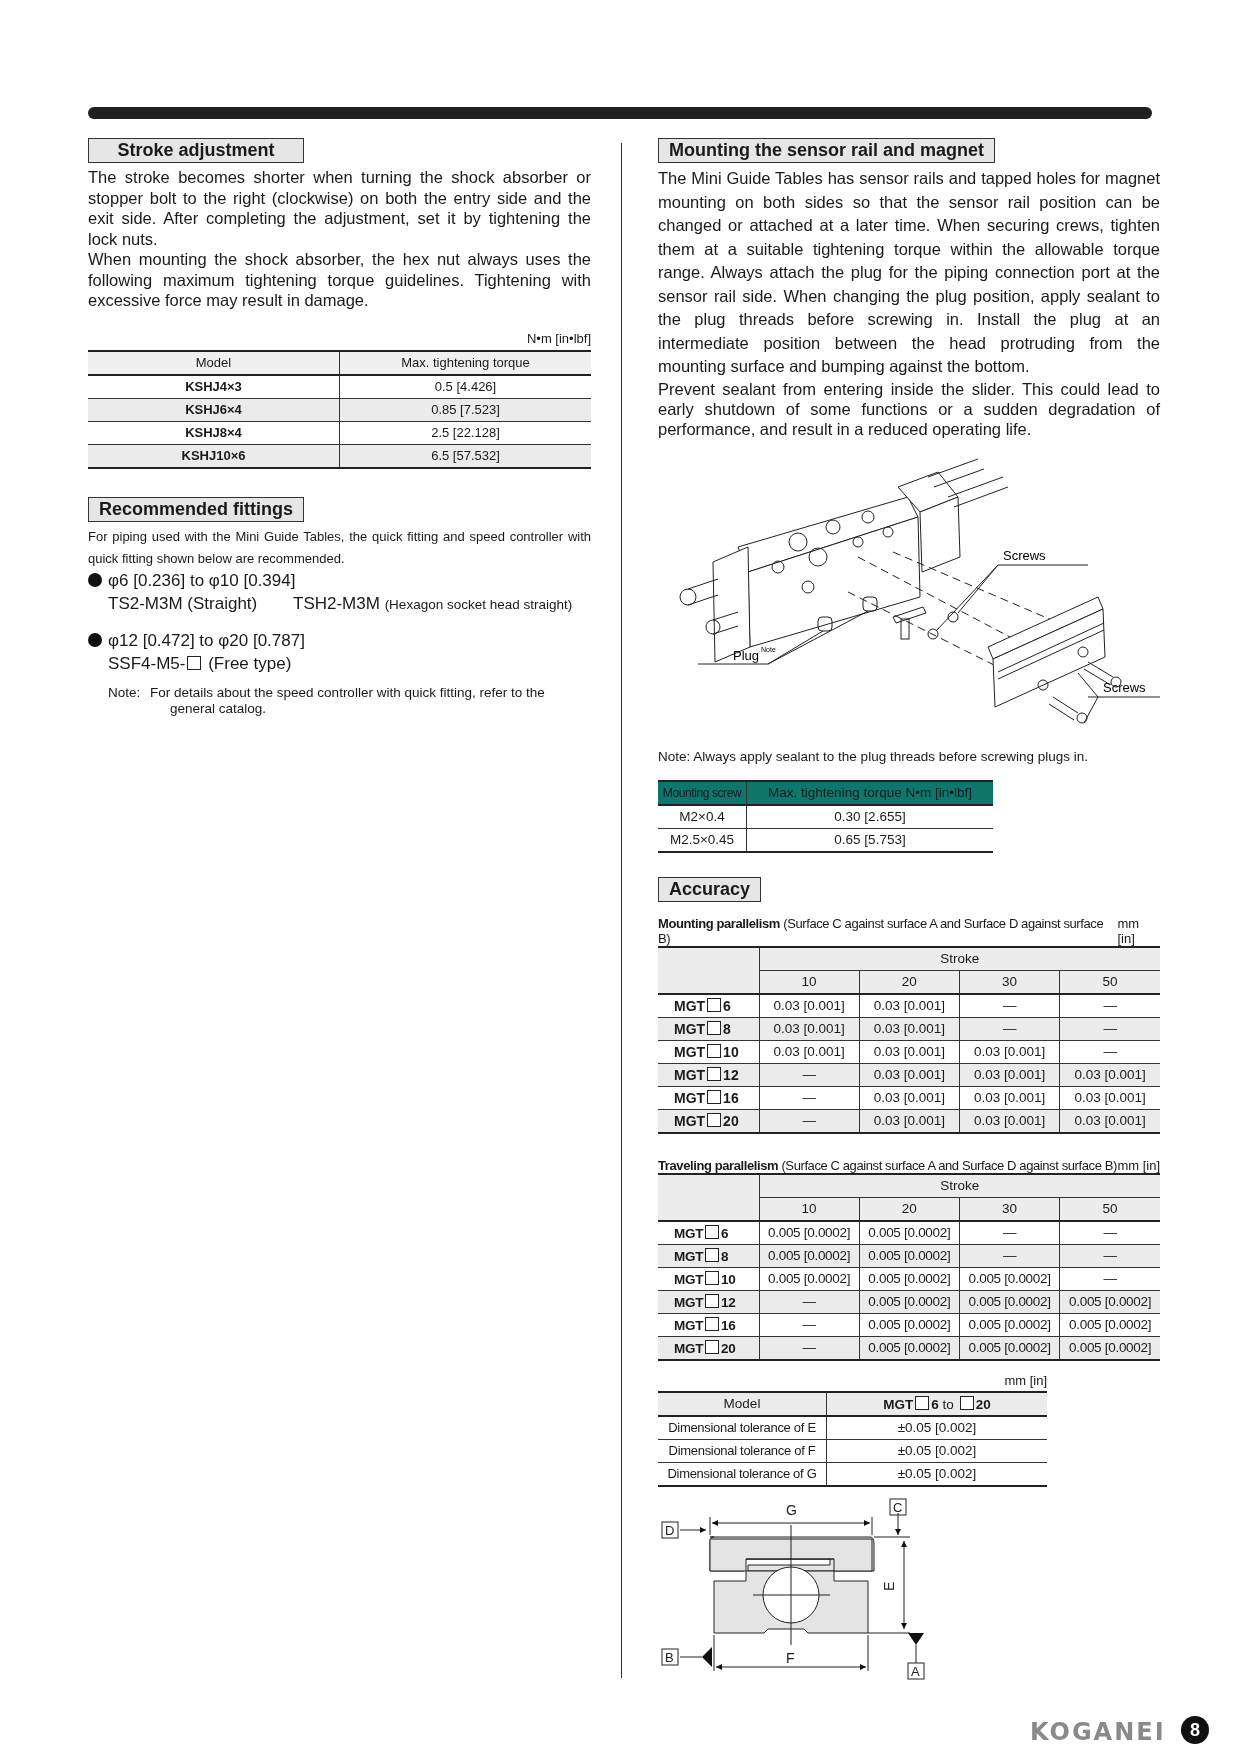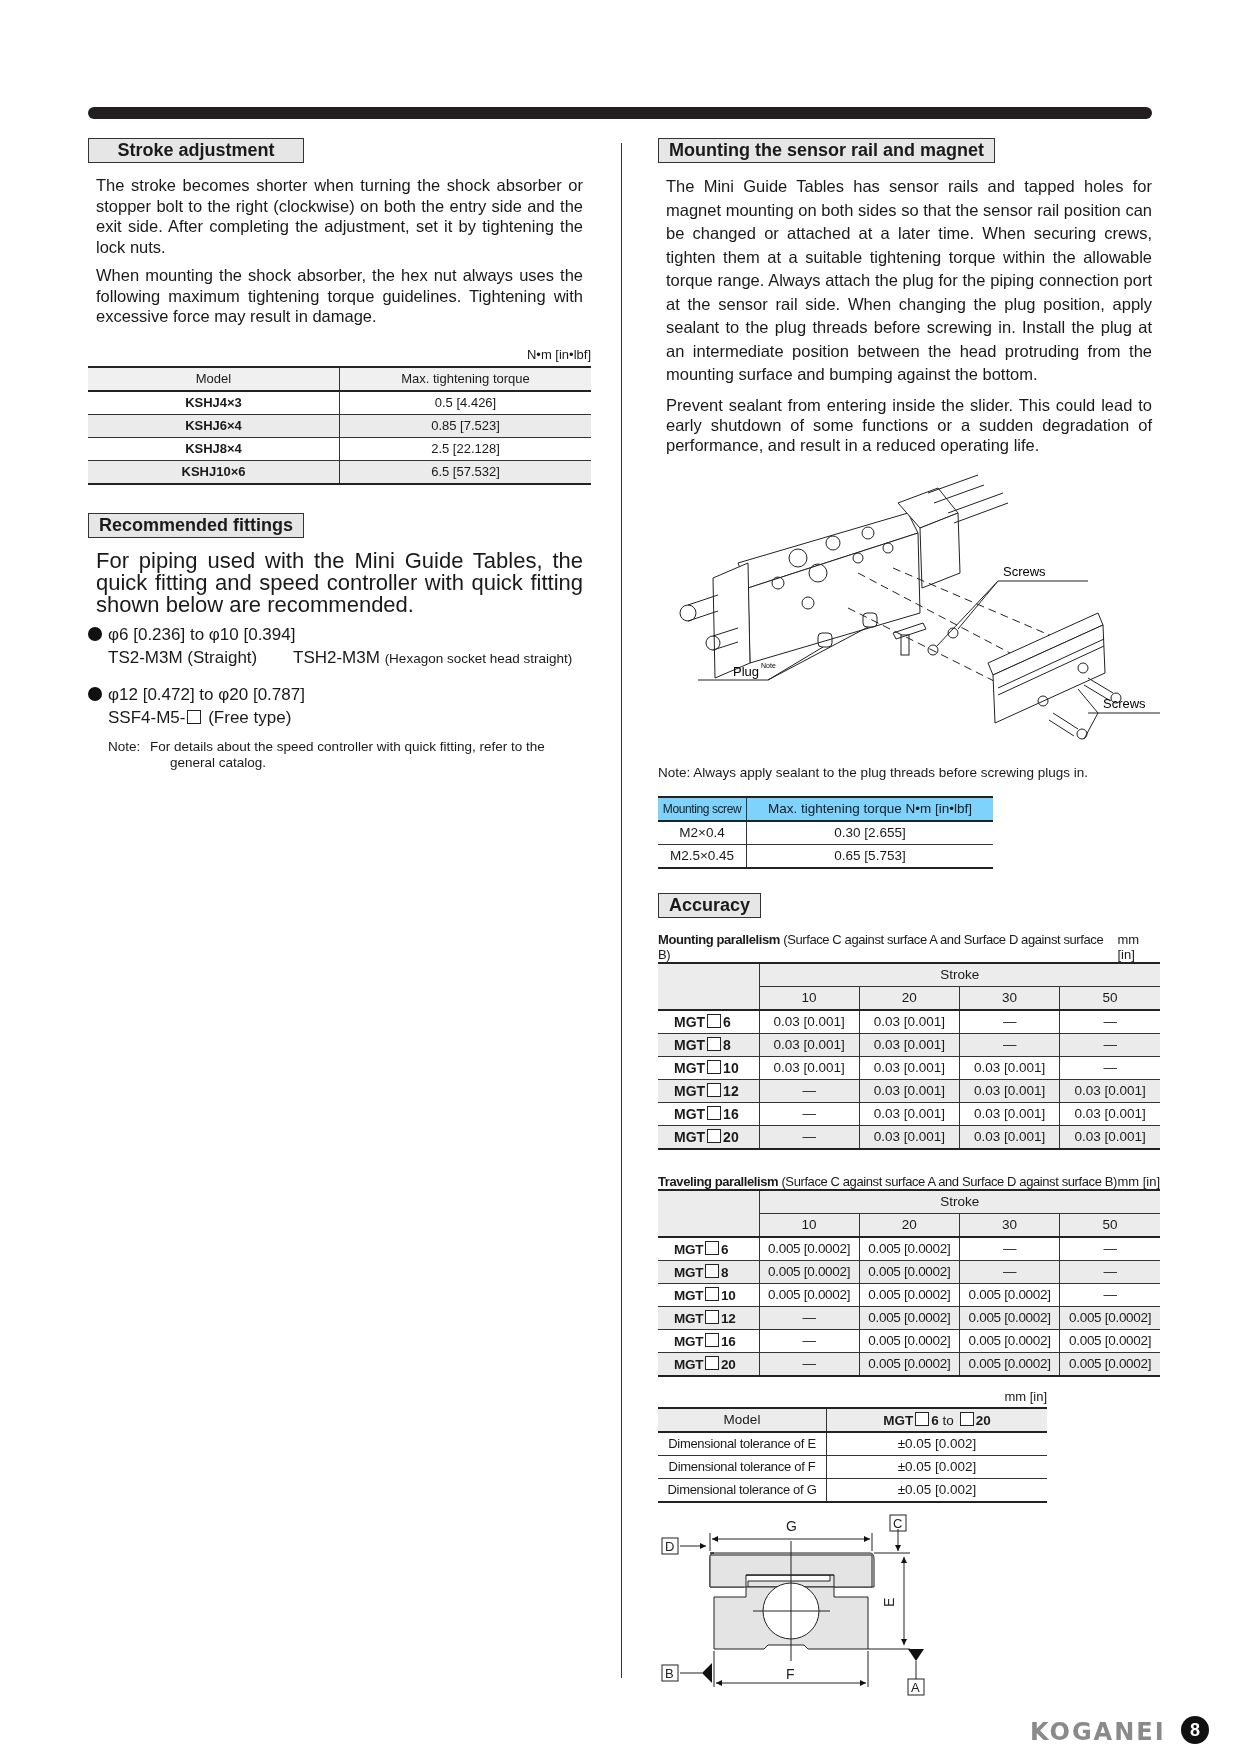--- a/index.html
+++ b/index.html
@@ -6,21 +6,21 @@
   body { width:1240px; height:1754px; position:relative; overflow:hidden;
          font-family:"Liberation Sans", sans-serif; color:#1a1a1a; }
   .topbar { position:absolute; left:88px; top:107px; width:1064px; height:12px;
             background:#231f20; border-radius:6px; }
   .col { position:absolute; top:138px; }
   .left { left:88px; width:503px; }
   .right { left:658px; width:502px; }
   .divider { position:absolute; left:621px; top:143px; width:1px; height:1535px; background:#333; }
   .sec-title { display:inline-block; border:1px solid #333; background:#e6e6e6;
                font-weight:bold; font-size:18px; padding:1px 10px 1px 10px; margin-bottom:4px; }
-  .body-text { font-size:16.5px; line-height:20.5px; text-align:justify; margin:8px; }
+  .body-text { font-size:16.5px; line-height:20.5px; text-align:justify; margin:0; }
   .units { text-align:right; font-size:13px; margin:20px 0 4px 0; }
   table { border-collapse:collapse; width:100%; font-size:13px; }
   table.t1 { border-top:2.5px solid #222; border-bottom:2.5px solid #222; }
   table.t1 th, table.t1 td { height:22px; padding:0; text-align:center; border-bottom:1px solid #333; }
   table.t1 th { font-weight:normal; background:#f0f0f0; border-bottom:2px solid #222; }
   table.t1 td:first-child, table.t1 th:first-child { border-right:1px solid #333; font-weight:bold; }
   table.t1 th:first-child { font-weight:normal; }
   tr.shade td { background:#ebebeb; }
   .gap { height:28px; }
   .bullet { font-size:17px; line-height:22px; }
@@ -29,21 +29,21 @@
   .fit-row span.a { width:185px; }
   .small { font-size:13.5px; }
   .sq { display:inline-block; width:12px; height:12px; border:1px solid #222; vertical-align:-1px; margin:0 2px; background:#fff; }
   .note { font-size:13.5px; line-height:16px; padding-left:20px; text-indent:0; }
   .note .lbl { display:inline-block; width:42px; }
   .note .cont { padding-left:62px; display:block; }
   .figure { position:relative; width:502px; height:300px; margin-top:8px; }
   .caption-note { font-size:13.5px; margin:2px 0 16px 0; }
   table.t2 { width:335px; border-top:2.5px solid #222; border-bottom:2.5px solid #222; font-size:13.5px; }
   table.t2 th, table.t2 td { height:22px; text-align:center; border-bottom:1px solid #333; padding:0 4px; }
-  table.t2 th { background:#7dd3fc; font-weight:normal; border-bottom:2px solid #222; }
+  table.t2 th { background:#0f766e; font-weight:normal; border-bottom:2px solid #222; }
   table.t2 th:first-child { font-size:12px; letter-spacing:-0.4px; }
   table.t2 td:first-child, table.t2 th:first-child { border-right:1px solid #333; }
   .acc-sub { font-size:13px; margin-top:10px; display:flex; justify-content:space-between; align-items:flex-end; }
   .acc-sub b { font-weight:bold; letter-spacing:-0.4px; }
   .acc-sub .desc { letter-spacing:-0.4px; }
   table.t3 { border-top:2.5px solid #222; border-bottom:2.5px solid #222; font-size:13.5px; table-layout:fixed; }
   table.t3 th, table.t3 td { height:22px; text-align:center; border-bottom:1px solid #333; border-right:1px solid #333; padding:0; }
   table.t3 th:last-child, table.t3 td:last-child { border-right:none; }
   table.t3 th { background:#ececec; font-weight:normal; }
   table.t3 tr.hdr2 th { border-bottom:2.5px solid #222; }
@@ -94,21 +94,21 @@
         <td>6.5 [57.532]</td>
       </tr>
     </tbody>
       </table>
   </div>
 
   <div class="gap"></div>
 
   <div>
     <div class="sec-title">Recommended fittings</div>
-    <p class="body-text" style="font-size:22px;line-height:22px;">For piping used with the Mini Guide Tables, the quick fitting and speed controller with quick fitting shown below are recommended.</p>
+    <p class="body-text" style="font-size:13px;line-height:22px;">For piping used with the Mini Guide Tables, the quick fitting and speed controller with quick fitting shown below are recommended.</p>
     <div class="bullet">
       <span class="dot"></span><span>φ6 [0.236] to φ10 [0.394]</span>
     </div>
     <div class="fit-row">
       <span class="a">TS2-M3M (Straight)</span>
       <span><span>TSH2-M3M </span><span class="small">(Hexagon socket head straight)</span></span>
     </div>
     <div style="height:14px"></div>
     <div class="bullet">
       <span class="dot"></span><span>φ12 [0.472] to φ20 [0.787]</span>

